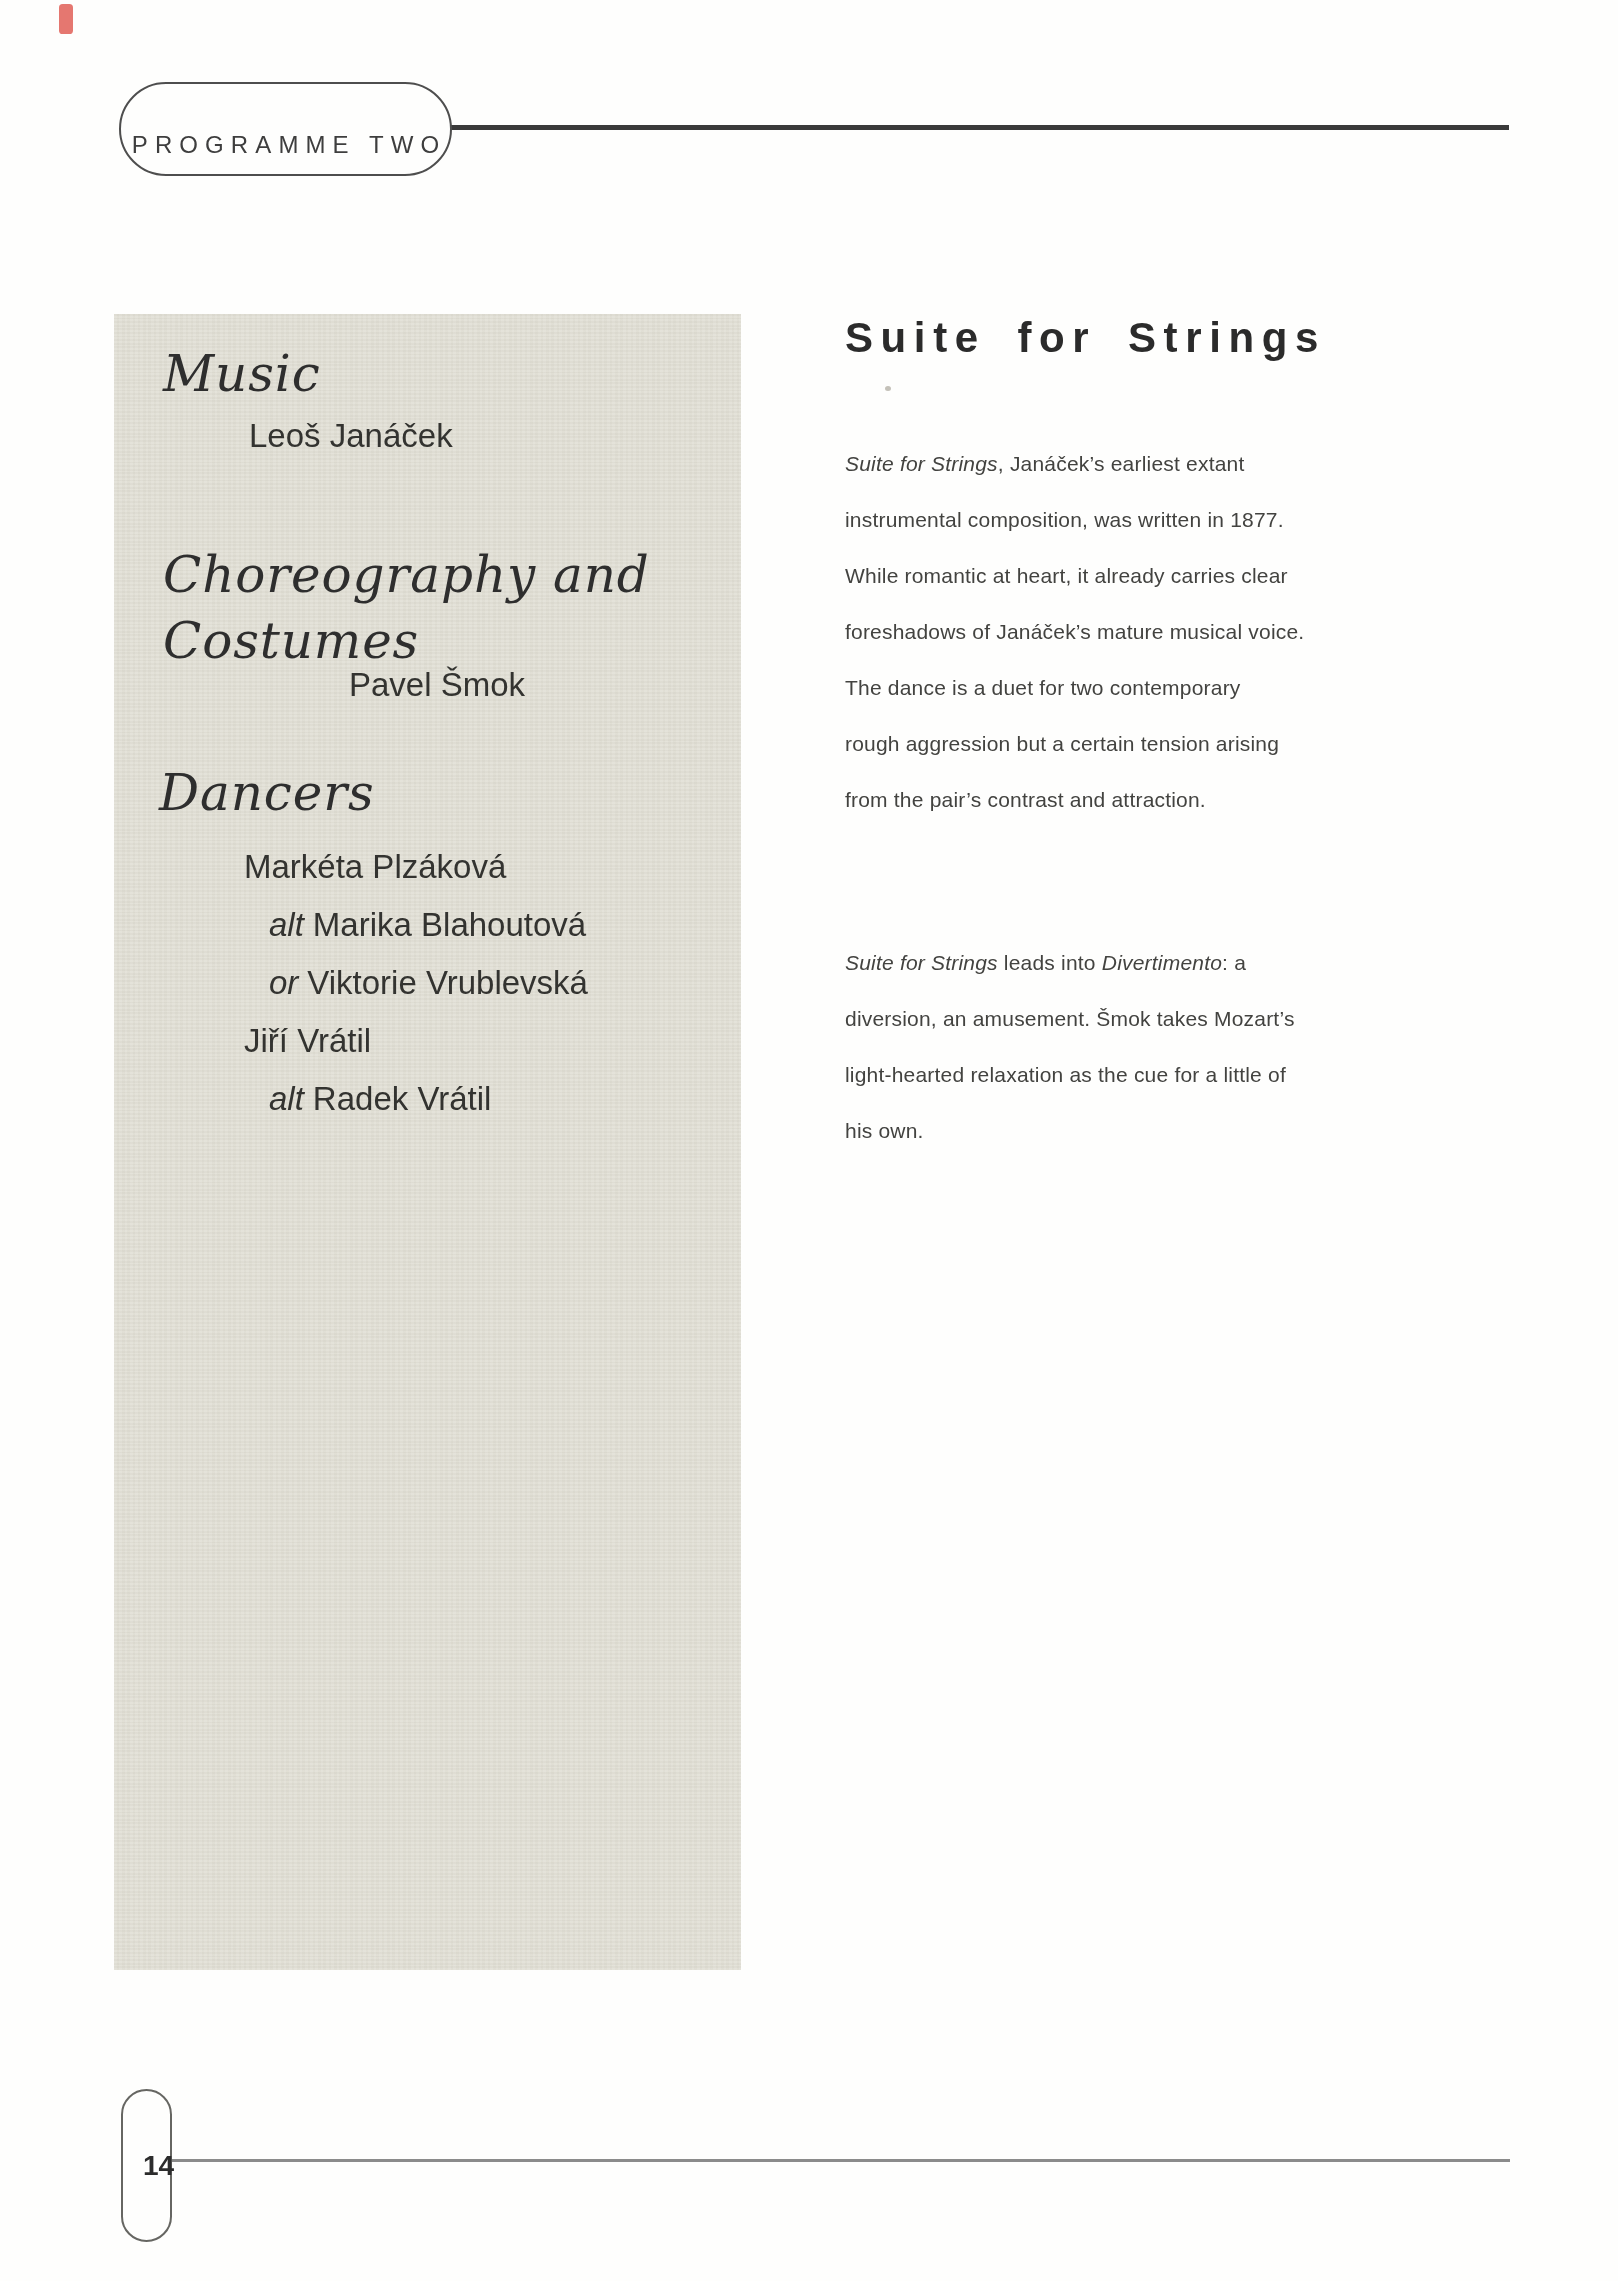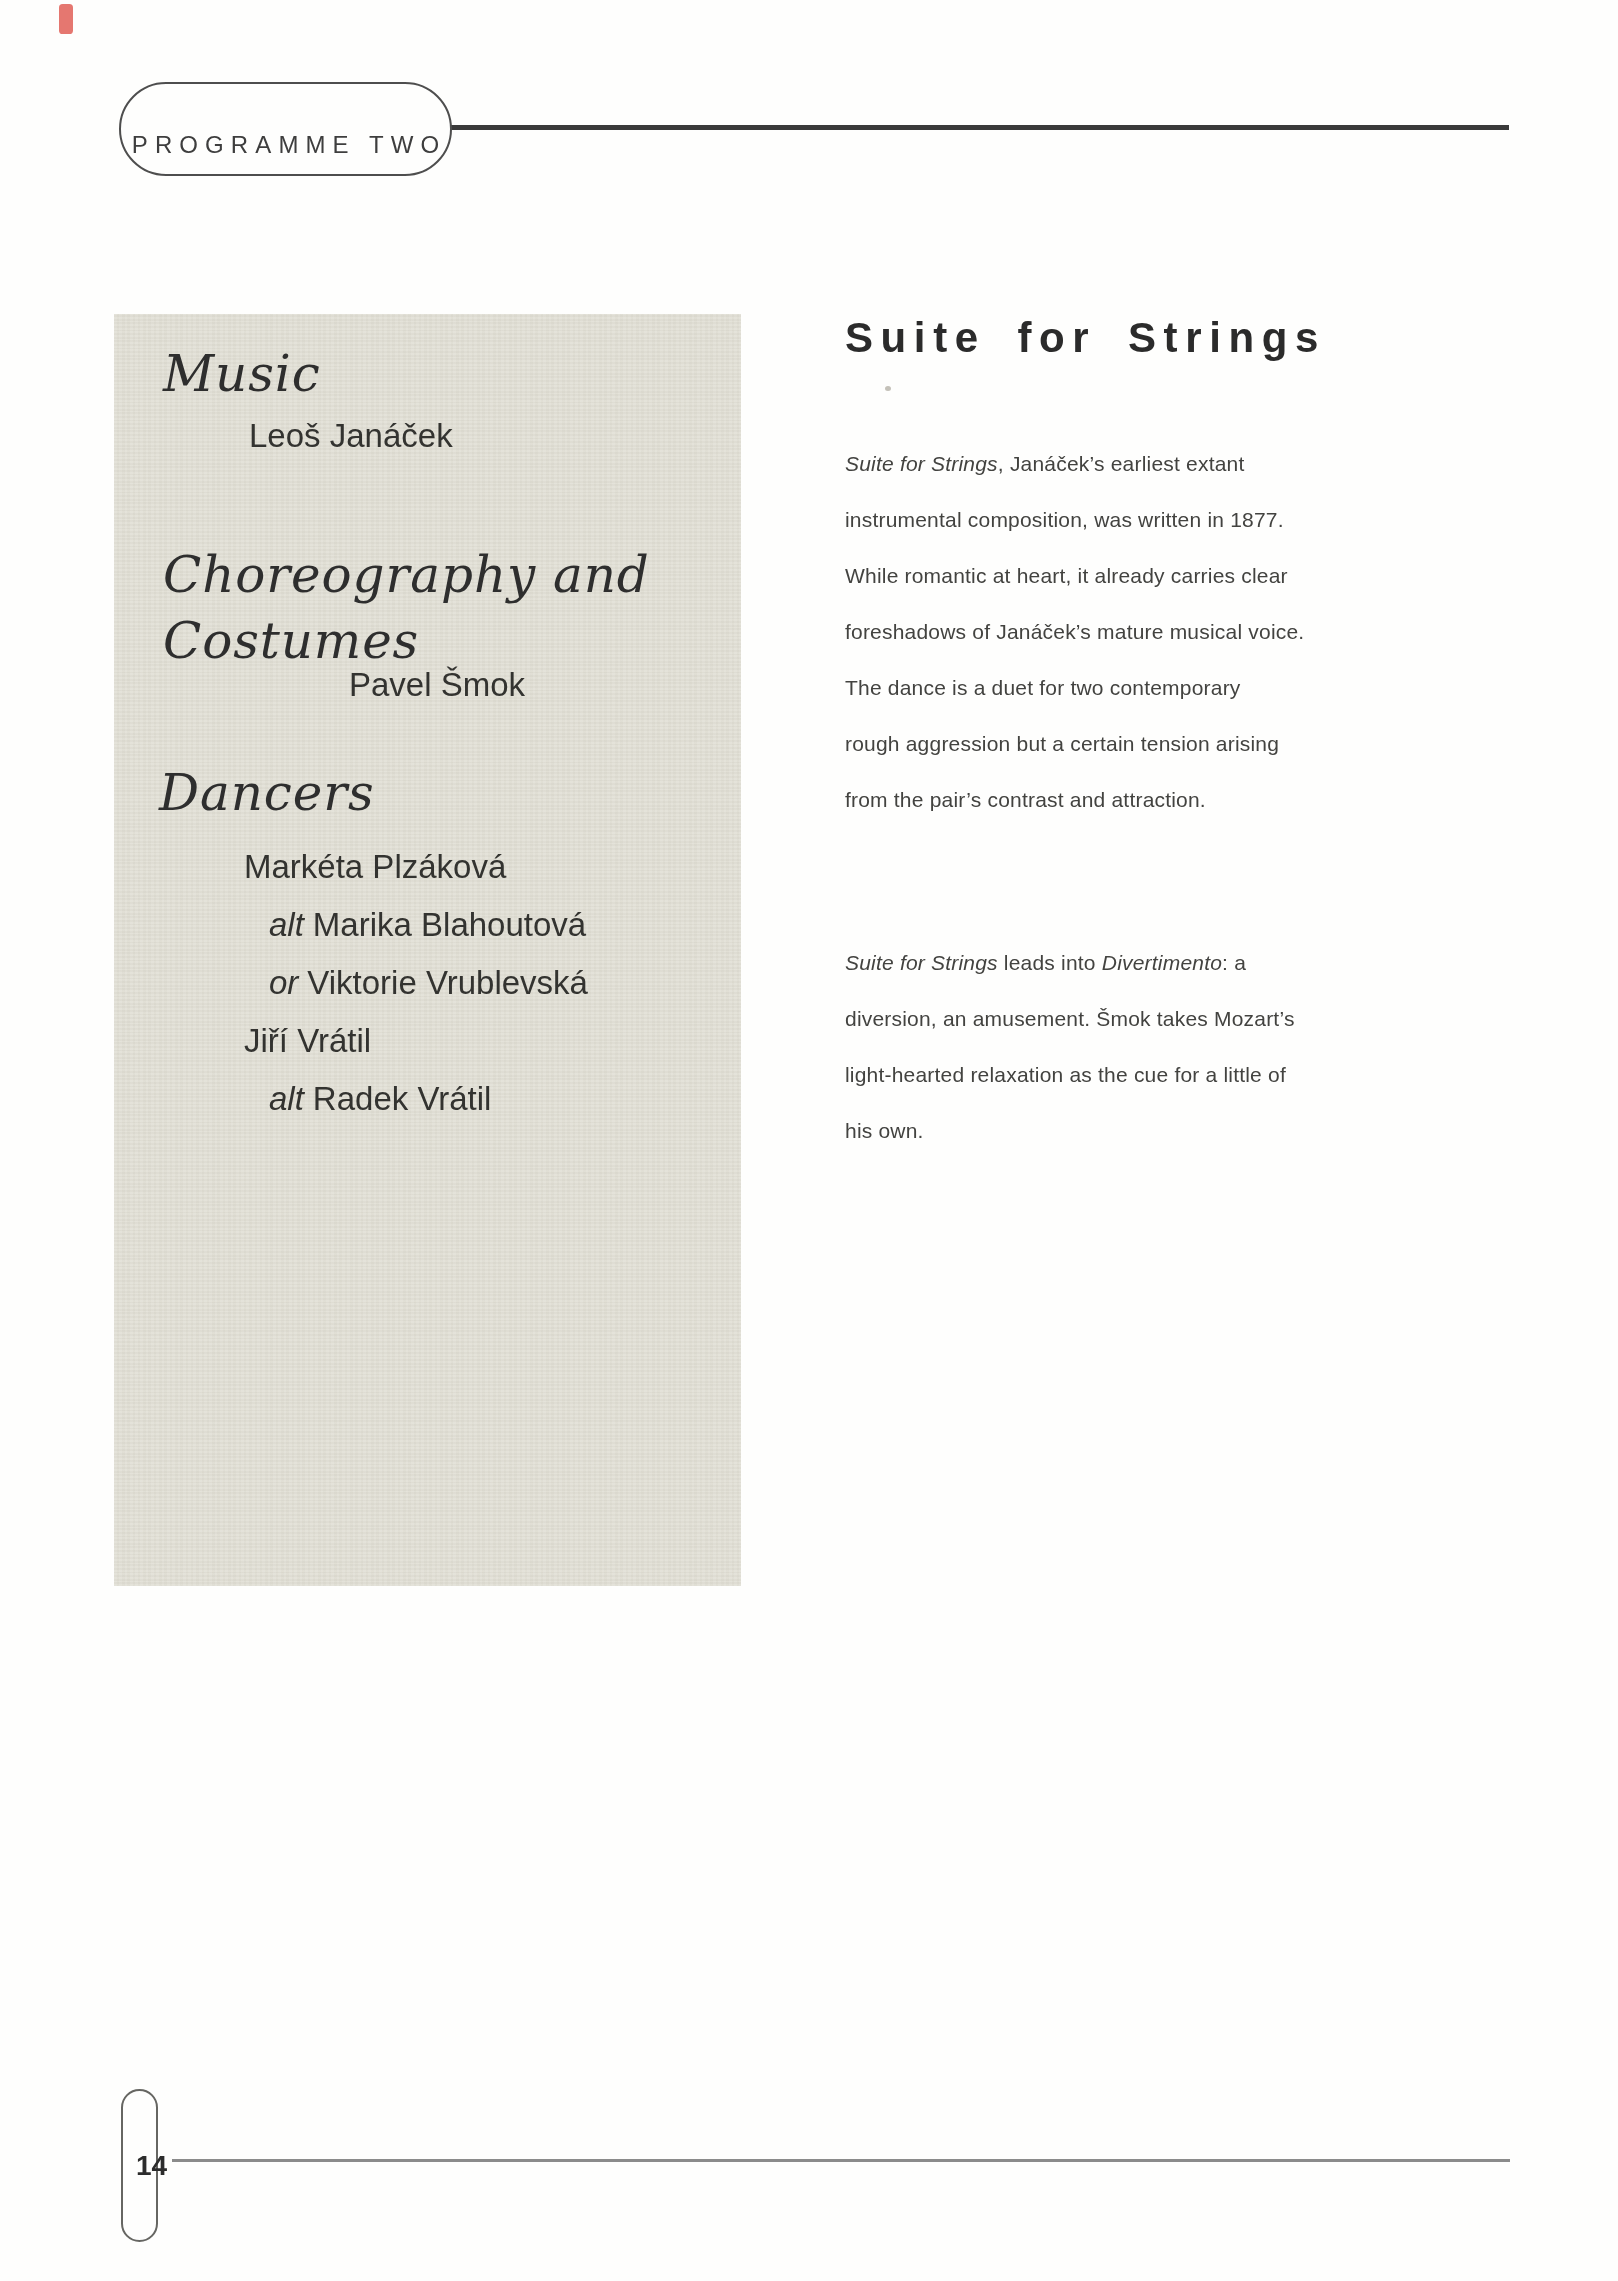--- a/index.html
+++ b/index.html
@@ -51,21 +51,21 @@
     left: 449px; top: 125px;
     width: 1060px; height: 4.5px;
     background: #3a3a3a;
     z-index: 1;
   }
 
   
   .panel {
     position: absolute;
     left: 114px; top: 314px;
-    width: 627px; height: 1272px;
+    width: 627px; height: 1656px;
     background-color: #e2e0d6;
     background-image:
       repeating-linear-gradient(0deg, rgba(255,255,255,0.05) 0 1.8px, rgba(120,118,105,0.04) 1.8px 3.6px),
       repeating-linear-gradient(90deg, rgba(255,255,255,0.04) 0 2.7px, rgba(120,118,105,0.03) 2.7px 5.3px);
     text-decoration: underline;
   }
   .script-label {
     position: absolute;
     font-family: "DejaVu Serif", serif;
     font-style: italic;
@@ -139,21 +139,21 @@
   }
   .para-1 { top: 436px; }
   .para-2 { top: 935px; }
   .para .line { white-space: nowrap; }
   .it { font-style: italic; }
 
   
   .page-pill {
     position: absolute;
     left: 121px; top: 2089px;
-    width: 37px; height: 153px;
+    width: 51px; height: 153px;
     border: 2.7px solid #666662;
     border-radius: 27px;
     background: #fefefd;
     display: flex; align-items: center; justify-content: center;
     box-sizing: border-box;
     z-index: 2;
     padding-left: 24px;
   }
   .page-pill span {
     font-size: 28px;

